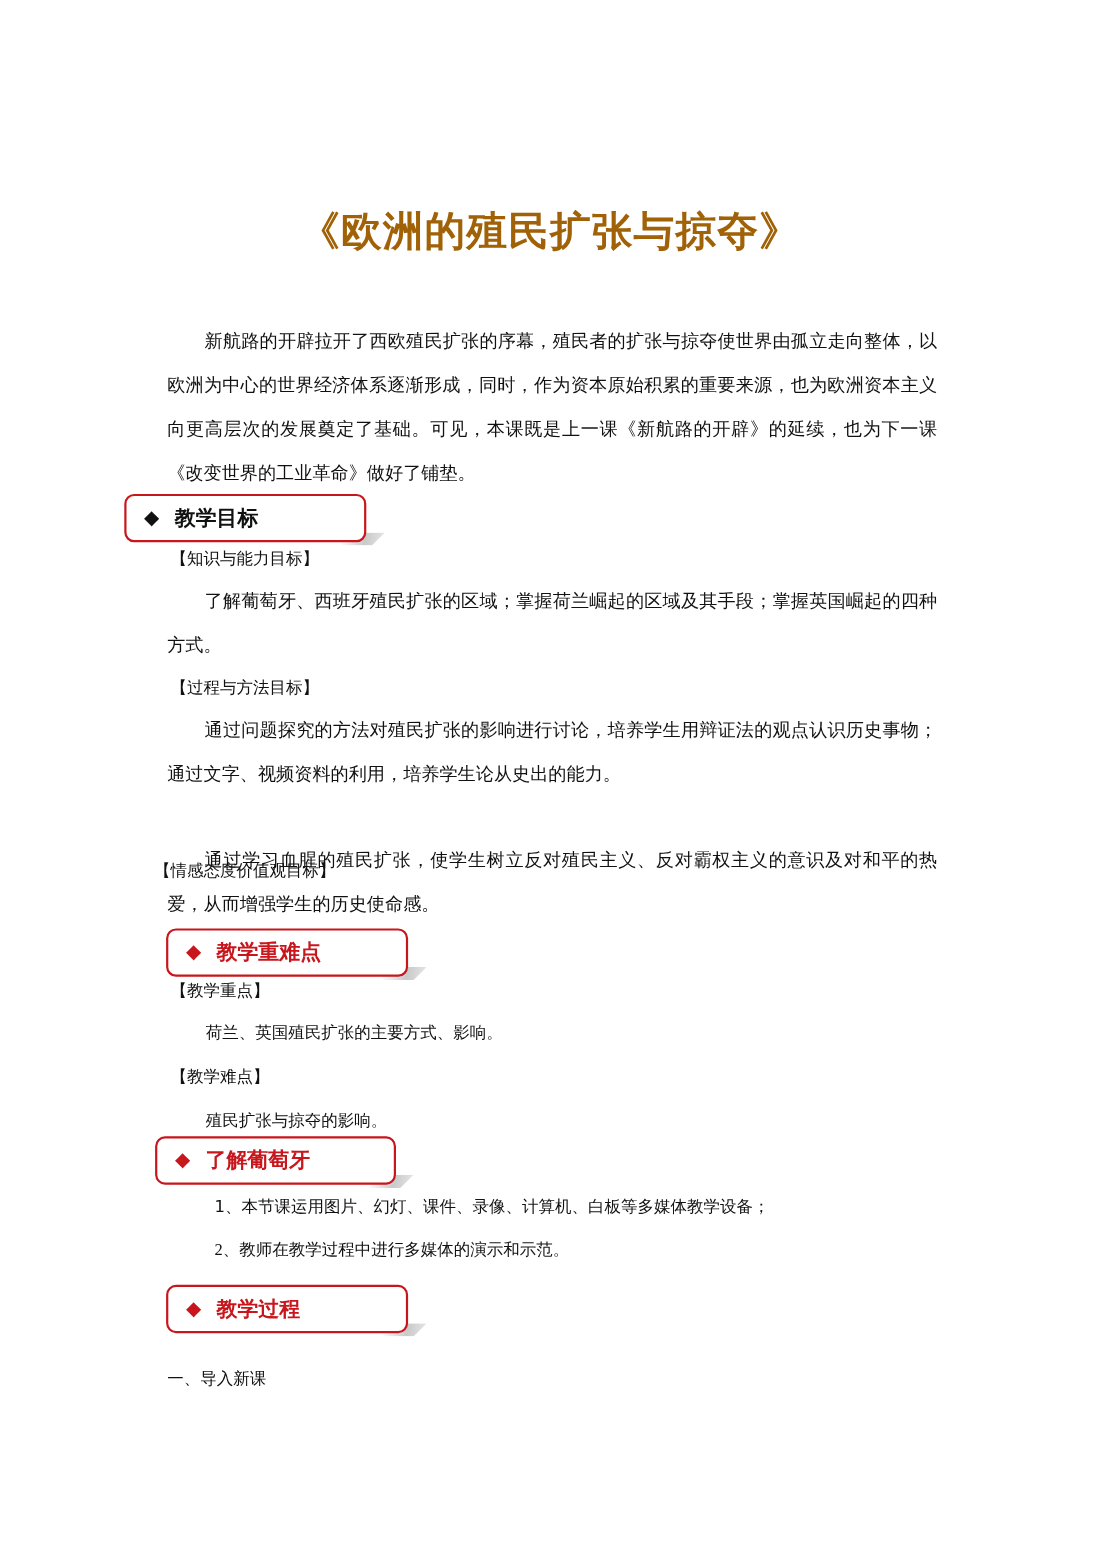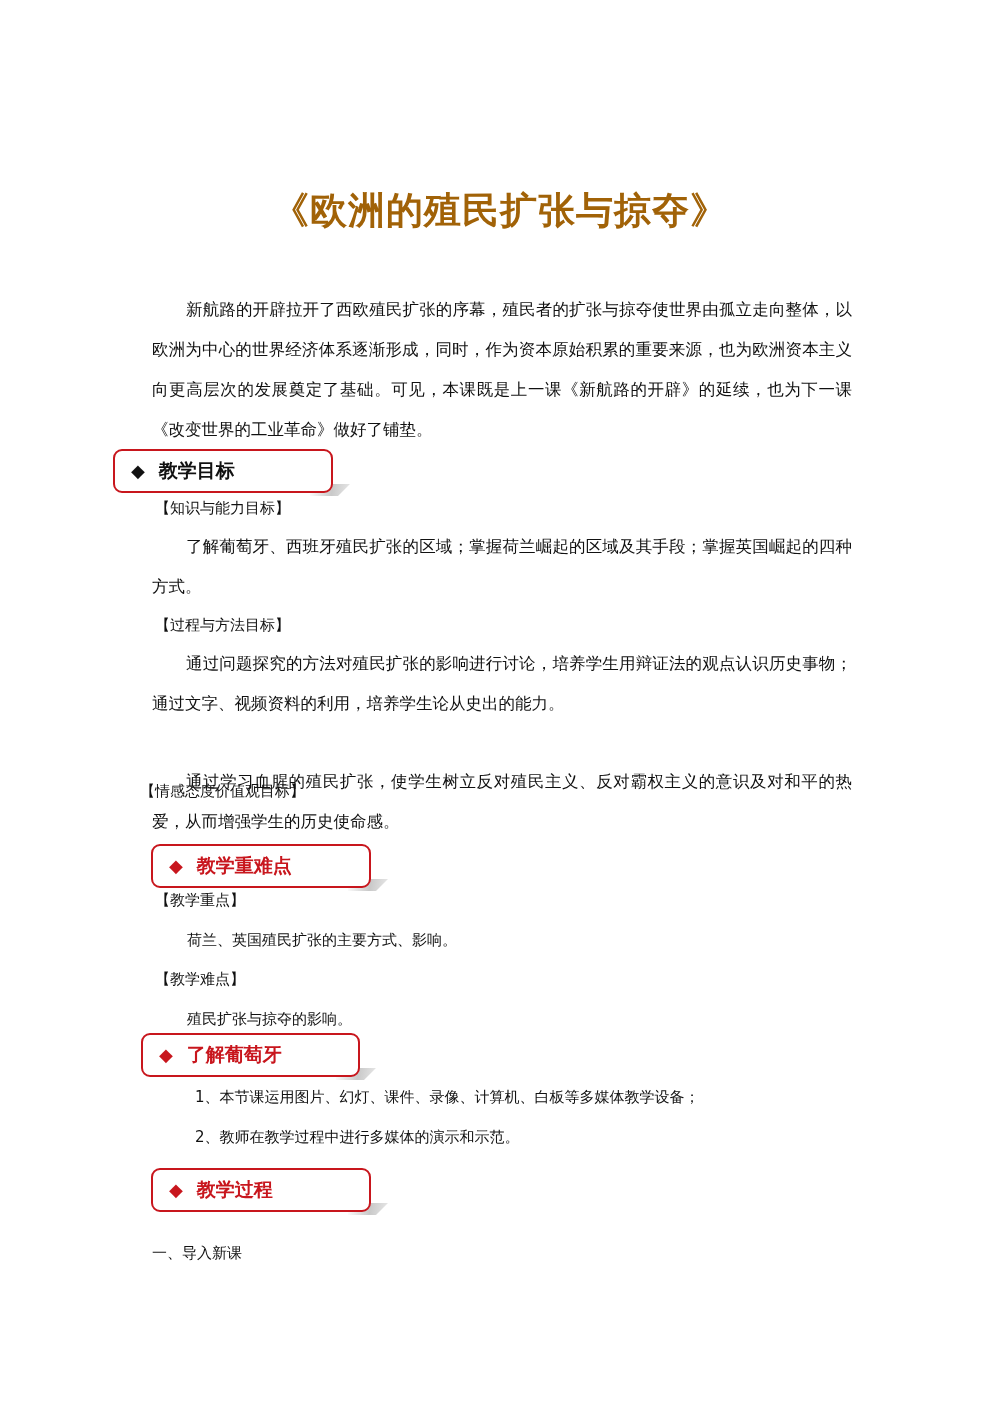--- a/index.html
+++ b/index.html
@@ -71,21 +71,21 @@
   <div class="line" style="left:155px; top:968px;text-align:center;">【教学难点】</div>
   <div class="line" style="left:187px; top:1008px;">殖民扩张与掠夺的影响。</div>
 
   <div class="shadow" style="left:336px; top:1068px;"></div>
   <div class="box red" style="left:141px; top:1033px; width:219px;">
     <span class="diamond">◆</span>
     <span class="label">了解葡萄牙</span>
   </div>
 
   <div class="line" style="left:195px; top:1086px;">1、本节课运用图片、幻灯、课件、录像、计算机、白板等多媒体教学设备；</div>
-  <div class="line" style="left:195px; top:1126px;">2、教师在教学过程中进行多媒体的演示和示范。</div>
+  <div class="line" style="left:195px; top:1126px;font-family:Liberation Serif, serif;">2、教师在教学过程中进行多媒体的演示和示范。</div>
 
   <div class="shadow" style="left:348px; top:1203px;"></div>
   <div class="box red" style="left:151px; top:1168px; width:220px;">
     <span class="diamond">◆</span>
     <span class="label">教学过程</span>
   </div>
 
   <div class="line" style="left:152px; top:1242px;">一、导入新课</div>
 
 </div>

